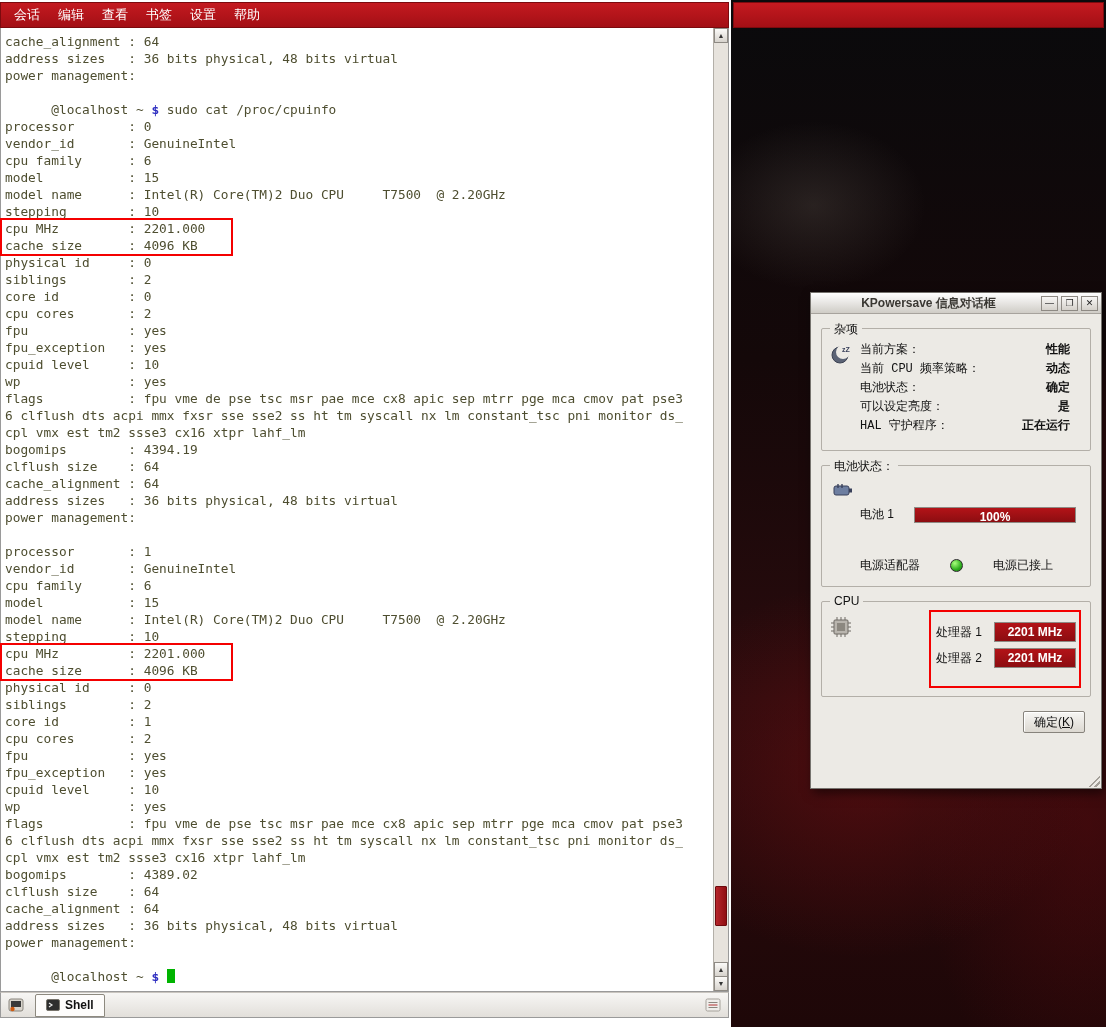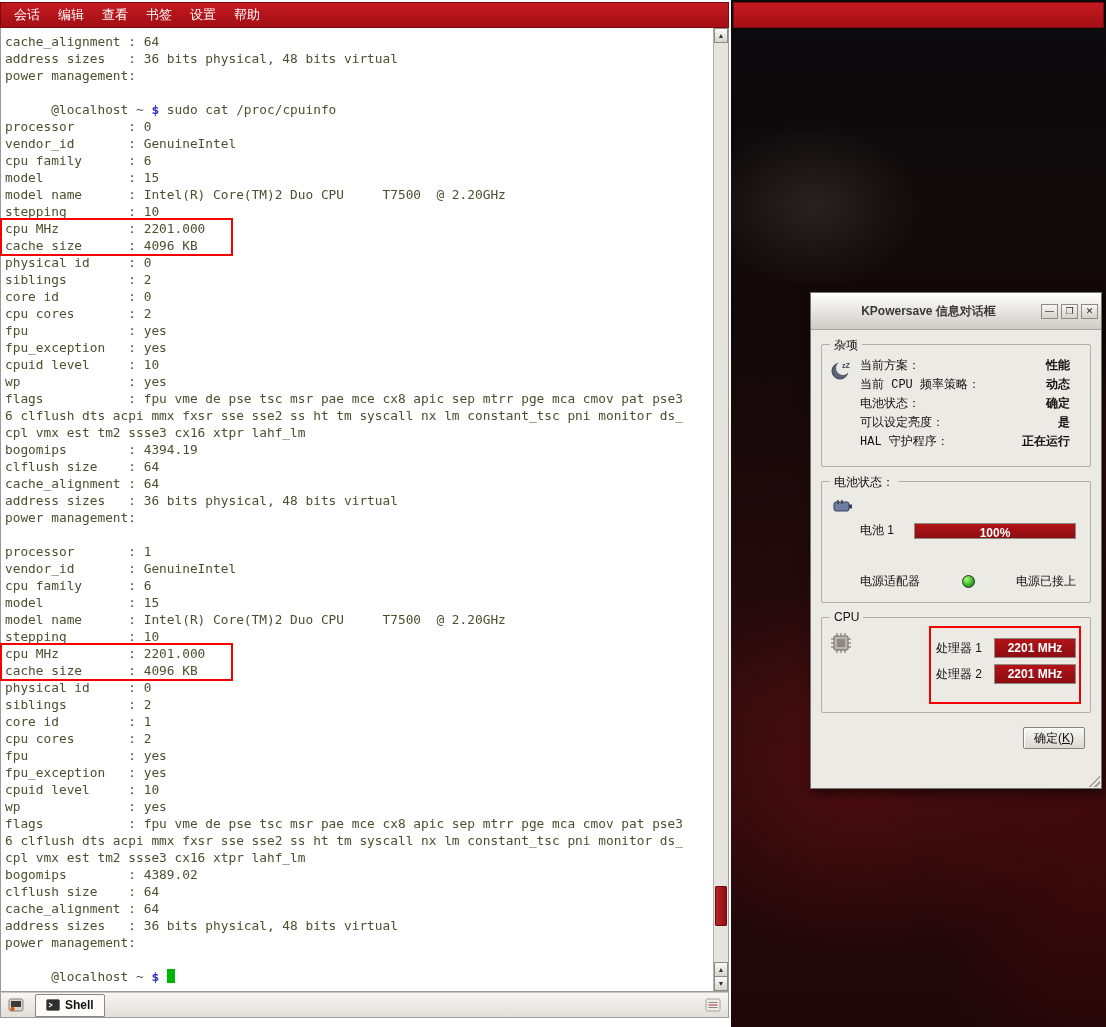--- a/index.html
+++ b/index.html
@@ -86,21 +86,21 @@
     background: linear-gradient(#c41a20, #a30f15); border: 1px solid #7c0a0e;
   }
 
   
   .dialog {
     position: absolute; left: 79px; top: 292px; width: 292px; height: 497px;
     background: #eceae5; border: 1px solid #76736e;
     box-shadow: 3px 4px 10px rgba(0,0,0,0.55); color: #111; font-size: 12px;
   }
   .dlg-titlebar {
-    height: 37px; background: linear-gradient(#ffffff, #cfccc6);
+    height: 21px; background: linear-gradient(#ffffff, #cfccc6);
     border-bottom: 1px solid #a7a39d; display: flex; align-items: center; padding: 0 3px 0 8px; cursor: move;
   }
   .dlg-title { flex: 1; text-align: center; font-weight: bold; font-size: 12px; color: #3a3833; }
   .dlg-btn {
     width: 17px; height: 15px; margin-left: 3px; cursor: pointer;
     background: linear-gradient(#f8f7f5, #d5d1cb); border: 1px solid #8e8a84;
     font-size: 9px; line-height: 13px; text-align: center; color: #222;
   }
   .dlg-body { padding: 14px 10px 4px; }
 
@@ -121,21 +121,21 @@
 
   .batt-icon-row { margin: 2px 0 4px 2px; height: 22px; }
   .batt-row { display: flex; align-items: center; margin: 2px 6px 16px 30px; }
   .batt-label { width: 46px; flex: none; }
   .pbar {
     flex: 1; height: 16px; border: 1px solid #8e8a84; background: #ec4899;
     position: relative; margin-left: 8px;
   }
   .pfill { position: absolute; top: 0; bottom: 0; left: 0; background: linear-gradient(#b31318, #8c0d11); }
   .ptext { position: absolute; inset: 0; text-align: center; color: #fff; font-weight: bold; line-height: 18px; }
-  .adapter-row { display: flex; align-items: center; justify-content: space-between; margin: 34px 6px 6px 30px; }
+  .adapter-row { display: flex; align-items: center; justify-content: space-between; margin: 34px 29px 6px 30px; }
   .led {
     width: 13px; height: 13px; border-radius: 50%; border: 1px solid #2a2a2a;
     background: radial-gradient(circle at 35% 30%, #a8ff7d, #2fae1f 60%, #1b7a12);
   }
 
   .cpu-body { display: flex; min-height: 72px; }
   .cpu-rows { position: relative; margin-left: 76px; padding-top: 2px; }
   .cpu-row { display: flex; align-items: center; margin: 6px 0; }
   .cpu-label { width: 52px; flex: none; }
   .cbar {

